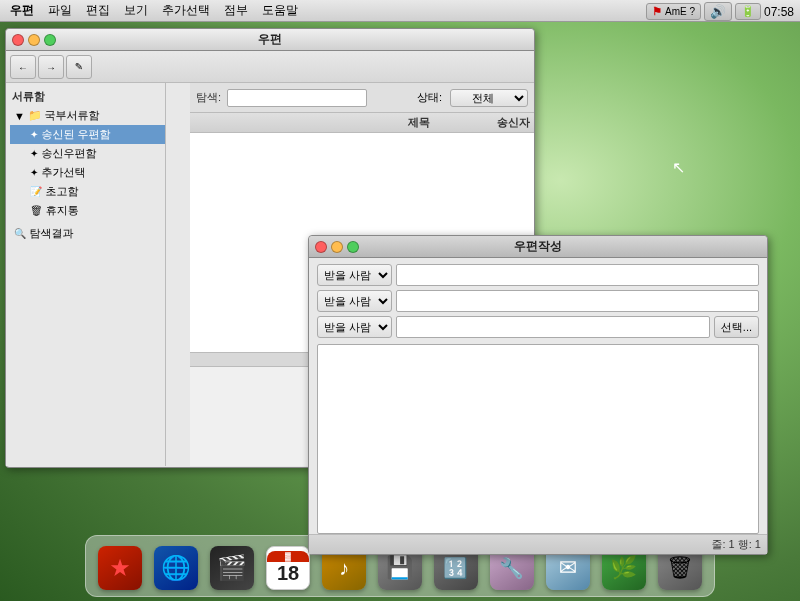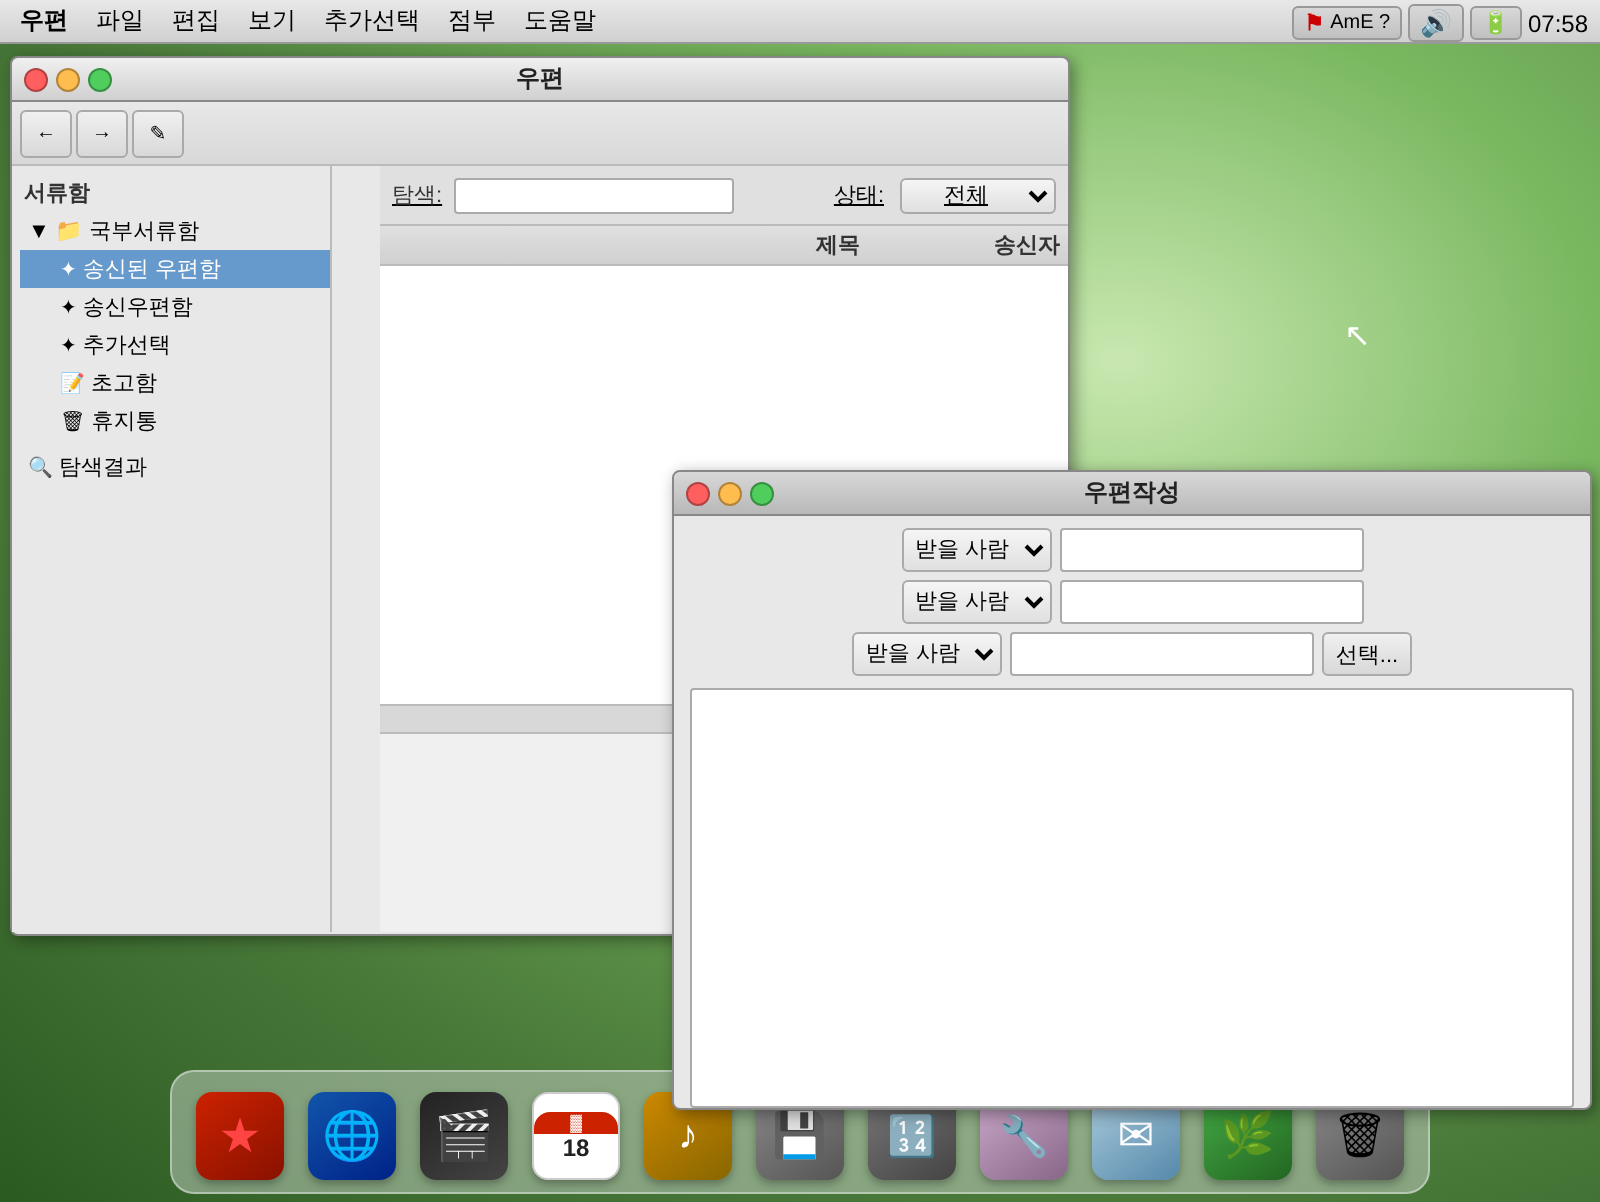--- a/index.html
+++ b/index.html
@@ -170,21 +170,20 @@
     }
 
     .mail-search-bar {
       height: 30px;
       background: #e0e0e0;
       border-bottom: 1px solid #bbb;
       display: flex;
       align-items: center;
       padding: 0 6px;
       gap: 6px;
-      text-decoration: underline;
     }
     .search-label {
       font-size: 11px;
       color: #333;
     }
     .search-input {
       width: 140px;
       height: 18px;
       background: white;
       border: 1px solid #aaa;
@@ -256,32 +255,31 @@
       display: flex;
       align-items: center;
       padding: 0 6px;
       font-size: 11px;
       color: #333;
     }
 
     
     .compose-window {
       top: 235px;
-      left: 336px;
+      left: 308px;
       width: 460px;
       height: 320px;
       z-index: 100;
     }
 
     .compose-fields {
       padding: 6px 8px;
       display: flex;
       flex-direction: column;
       gap: 4px;
-      align-items: center;
     }
     .compose-row {
       display: flex;
       align-items: center;
       gap: 4px;
     }
     .recipient-select {
       height: 22px;
       font-size: 11px;
       background: linear-gradient(to bottom, #f5f5f5, #e0e0e0);
@@ -546,20 +544,23 @@
     <div class="compose-row">
       <select class="recipient-select">
         <option>받을 사람</option>
       </select>
       <input class="recipient-input" type="text" style="">
       <button class="select-btn">선택...</button>
     </div>
   </div>
   <div class="compose-body" style="margin: 0 8px; flex:1; background:white; border:1px solid #aaa; border-radius:2px;">
   </div>
+  <div class="compose-status-bar">
+    <span>줄: 1  행: 1</span>
+  </div>
 </div>
 
 <div class="dock">
   <div class="dock-item">
     <div class="dock-icon star-icon">
       <span style="color:#ff4444; font-size:24px;">★</span>
     </div>
   </div>
   <div class="dock-item">
     <div class="dock-icon globe-icon">
@@ -567,21 +568,21 @@
     </div>
   </div>
   <div class="dock-item">
     <div class="dock-icon film-icon">
       <span style="font-size:24px;">🎬</span>
     </div>
   </div>
   <div class="dock-item">
     <div class="dock-icon cal-icon" style="flex-direction:column; font-size:10px; background:white; border:1px solid #ccc;">
       <div style="background:#cc2200; color:white; width:100%; text-align:center; font-size:8px; border-radius:8px 8px 0 0; padding:1px;">▓</div>
-      <div style="font-size:12px; font-weight:bold; color:#222;">18</div>
+      <div style="font-size:20px; font-weight:bold; color:#222;">18</div>
     </div>
   </div>
   <div class="dock-item">
     <div class="dock-icon music-icon">
       <span style="color:white; font-size:20px;">♪</span>
     </div>
   </div>
   <div class="dock-item">
     <div class="dock-icon hdd-icon">
       <span style="font-size:22px;">💾</span>

